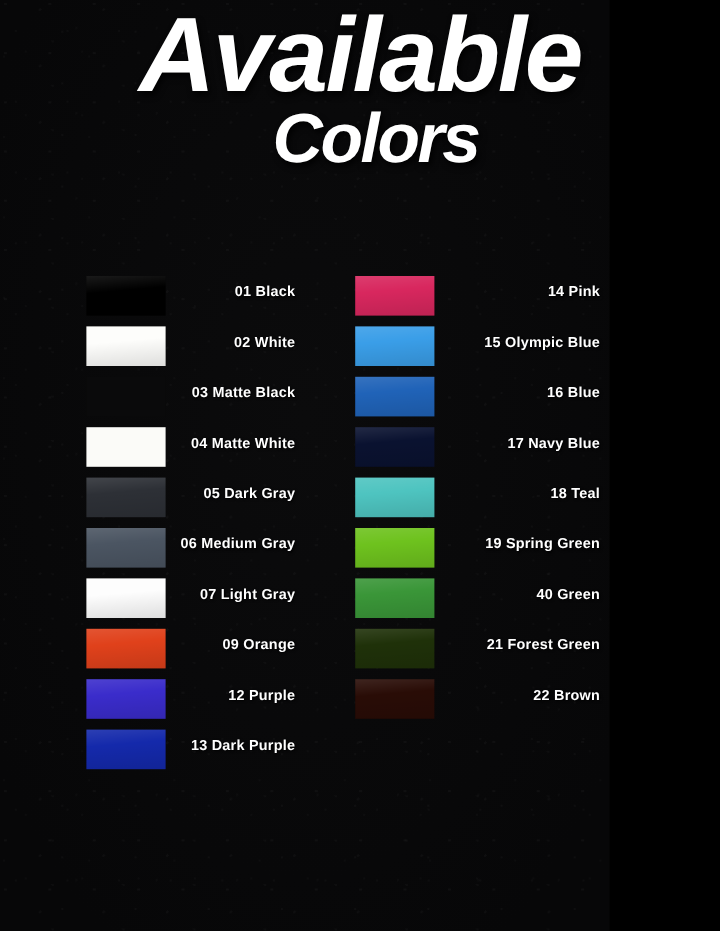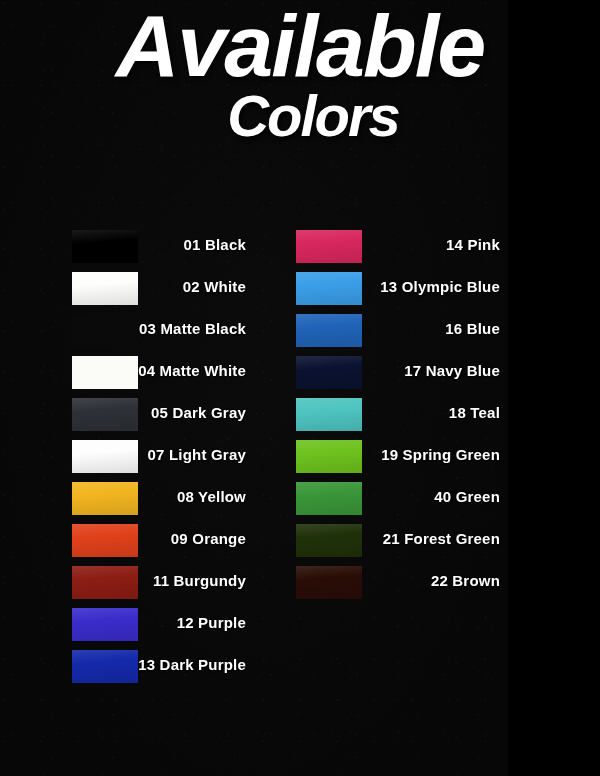--- a/index.html
+++ b/index.html
@@ -111,21 +111,21 @@
     inset: 0;
     background: linear-gradient(175deg, rgba(255,255,255,0.10) 0%, rgba(255,255,255,0.0) 38%, rgba(0,0,0,0.12) 100%);
   }
   .color-label {
     position: absolute;
     top: 8px;
     right: 0;
     color: #ffffff;
     font-family: "Liberation Sans", sans-serif;
     font-weight: 700;
-    font-size: 15px;
+    font-size: 12px;
     letter-spacing: 0.2px;
     white-space: nowrap;
     text-shadow: 1px 1px 2px rgba(0,0,0,0.9);
   }
 </style>
 </head>
 <body>
 
 <div id="page" style="background: rgb(7, 7, 8);">
 
@@ -152,52 +152,48 @@
         </div>
         <div class="color-row">
           <div class="swatch" style="background: rgb(251, 251, 248);"></div>
           <div class="color-label">04 Matte White</div>
         </div>
         <div class="color-row">
           <div class="swatch glossy" style="background: rgb(45, 48, 54);"></div>
           <div class="color-label">05 Dark Gray</div>
         </div>
         <div class="color-row">
+          <div class="swatch glossy" style="background: rgb(75, 85, 98);"></div>
+          <div class="color-label">06 Medium Gray</div>
+        </div>
+        <div class="color-row">
           <div class="swatch glossy" style="background: rgb(253, 253, 253);"></div>
           <div class="color-label">07 Light Gray</div>
         </div>
         <div class="color-row">
-          <div class="swatch glossy" style="background: rgb(242, 181, 32);"></div>
-          <div class="color-label">08 Yellow</div>
-        </div>
-        <div class="color-row">
           <div class="swatch glossy" style="background: rgb(224, 65, 27);"></div>
           <div class="color-label">09 Orange</div>
         </div>
         <div class="color-row">
-          <div class="swatch glossy" style="background: rgb(140, 29, 20);"></div>
-          <div class="color-label">11 Burgundy</div>
-        </div>
-        <div class="color-row">
           <div class="swatch glossy" style="background: rgb(58, 44, 203);"></div>
           <div class="color-label">12 Purple</div>
         </div>
         <div class="color-row">
           <div class="swatch glossy" style="background: rgb(20, 41, 171);"></div>
           <div class="color-label">13 Dark Purple</div>
         </div>
       </div>
     <div class="column" id="column-right">
         <div class="color-row">
           <div class="swatch glossy" style="background: rgb(216, 39, 94);"></div>
           <div class="color-label">14 Pink</div>
         </div>
         <div class="color-row">
           <div class="swatch glossy" style="background: rgb(58, 158, 232);"></div>
-          <div class="color-label">13 Olympic Blue</div>
+          <div class="color-label">15 Olympic Blue</div>
         </div>
         <div class="color-row">
           <div class="swatch glossy" style="background: rgb(32, 99, 184);"></div>
           <div class="color-label">16 Blue</div>
         </div>
         <div class="color-row">
           <div class="swatch glossy" style="background: rgb(10, 18, 48);"></div>
           <div class="color-label">17 Navy Blue</div>
         </div>
         <div class="color-row">

